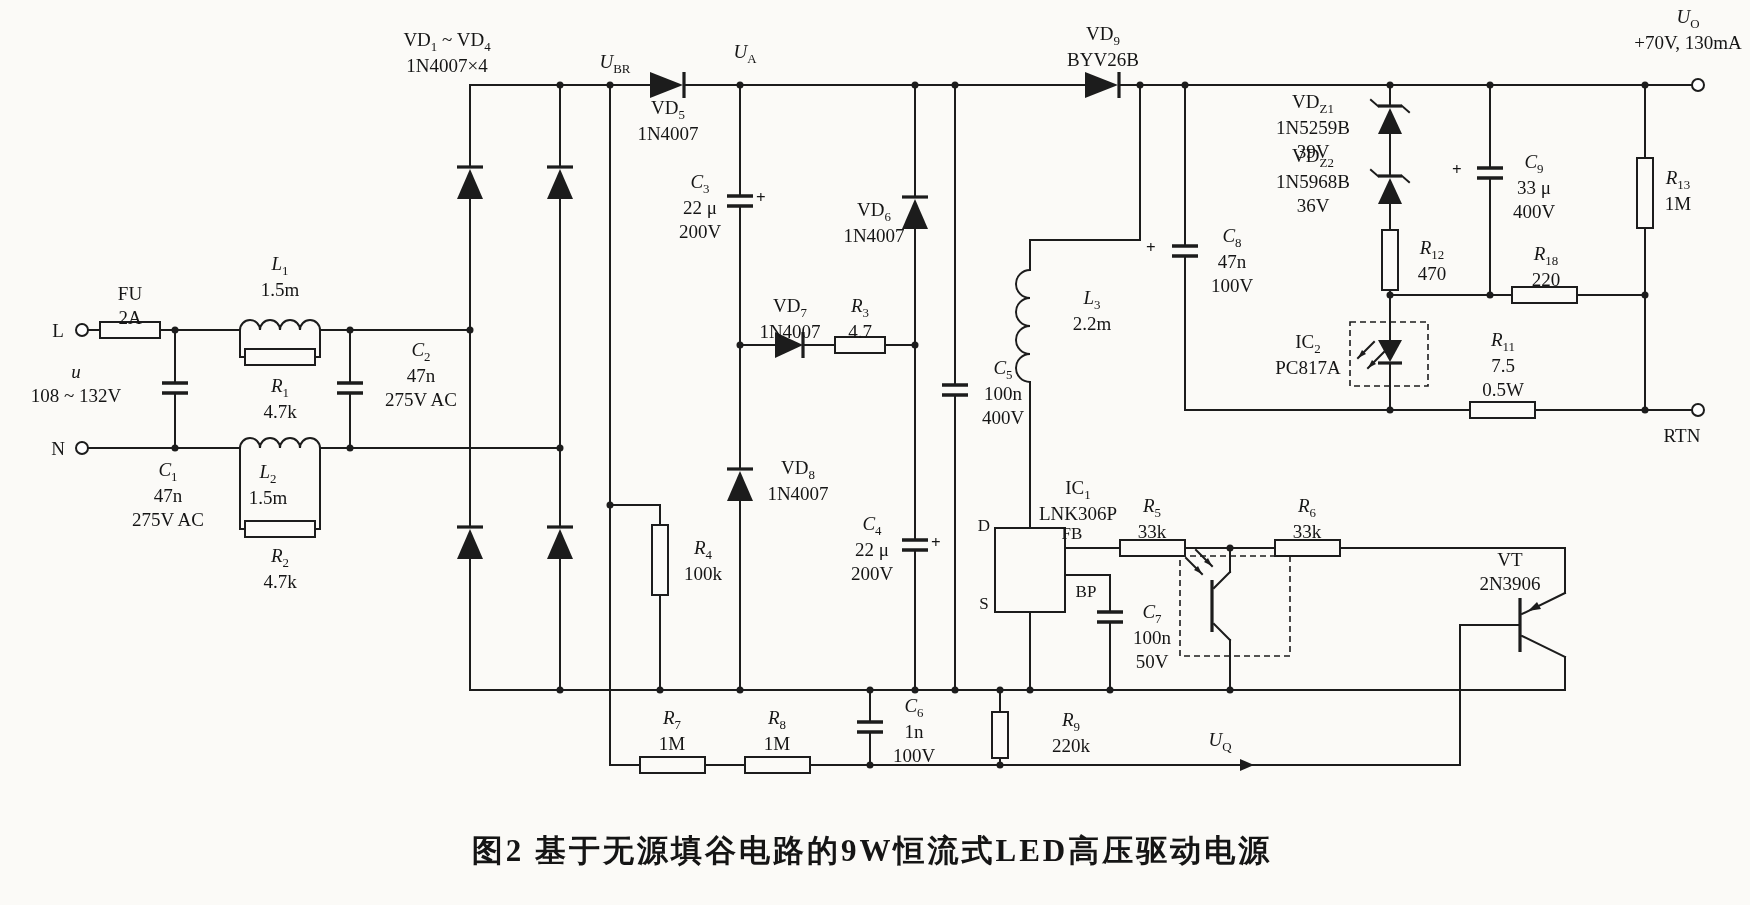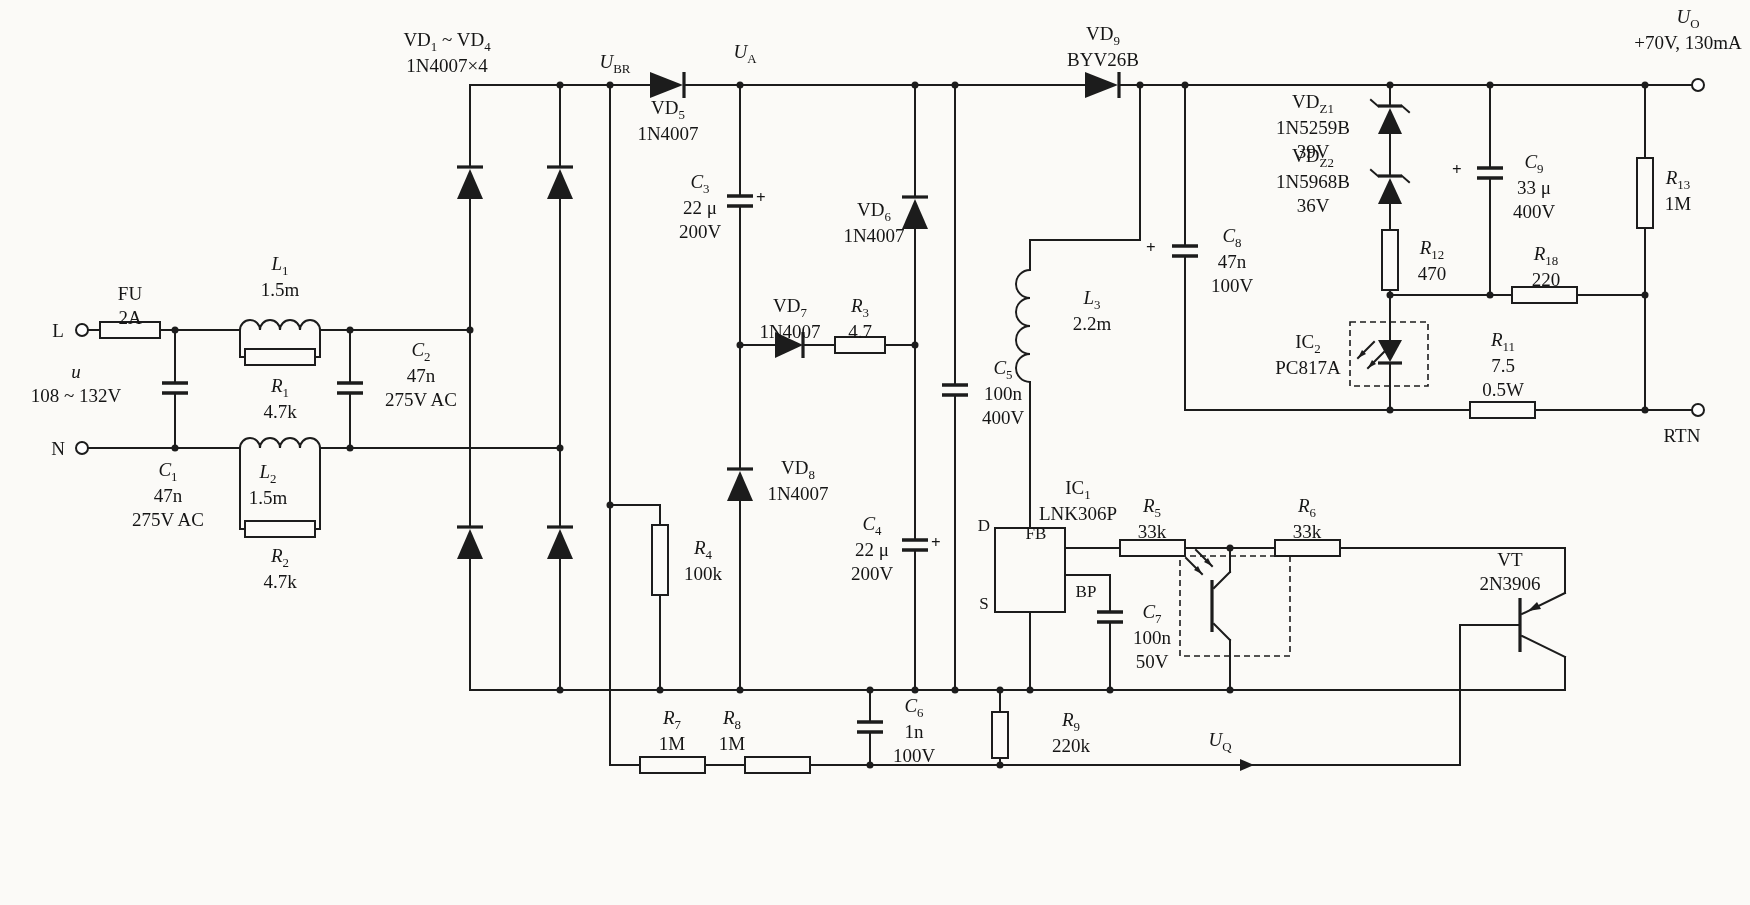--- a/index.html
+++ b/index.html
@@ -396,21 +396,21 @@
 <div class="lbl" style="left:1078px;top:476px">
       <span class="ln"><span>IC</span><sub>1</sub></span>
       <span class="ln"><span>LNK306P</span></span>
     </div>
 <div class="lbl sm" style="left:984px;top:514px">
       <span class="ln"><span>D</span></span>
     </div>
 <div class="lbl sm" style="left:984px;top:592px">
       <span class="ln"><span>S</span></span>
     </div>
-<div class="lbl sm" style="left:1036px;top:522px">
+<div class="lbl sm" style="left:1072px;top:522px">
       <span class="ln"><span>FB</span></span>
     </div>
 <div class="lbl sm" style="left:1086px;top:580px">
       <span class="ln"><span>BP</span></span>
     </div>
 <div class="lbl" style="left:1152px;top:600px">
       <span class="ln"><span class="it">C</span><sub>7</sub></span>
       <span class="ln"><span>100n</span></span>
       <span class="ln"><span>50V</span></span>
     </div>
@@ -423,31 +423,32 @@
       <span class="ln"><span>33k</span></span>
     </div>
 <div class="lbl" style="left:1510px;top:548px">
       <span class="ln"><span>VT</span></span>
       <span class="ln"><span>2N3906</span></span>
     </div>
 <div class="lbl" style="left:672px;top:706px">
       <span class="ln"><span class="it">R</span><sub>7</sub></span>
       <span class="ln"><span>1M</span></span>
     </div>
-<div class="lbl" style="left:732px;top:706px">
+<div class="lbl" style="left:777px;top:706px">
       <span class="ln"><span class="it">R</span><sub>8</sub></span>
       <span class="ln"><span>1M</span></span>
     </div>
 <div class="lbl" style="left:914px;top:694px">
       <span class="ln"><span class="it">C</span><sub>6</sub></span>
       <span class="ln"><span>1n</span></span>
       <span class="ln"><span>100V</span></span>
     </div>
 <div class="lbl" style="left:1071px;top:708px">
       <span class="ln"><span class="it">R</span><sub>9</sub></span>
       <span class="ln"><span>220k</span></span>
     </div>
 <div class="lbl" style="left:1220px;top:728px">
       <span class="ln"><span class="it">U</span><sub>Q</sub></span>
     </div>
 
+<div class="cap" style="left:872px;top:830px">图2  基于无源填谷电路的9W恒流式LED高压驱动电源</div>
 
 </div>
 
 </body></html>

